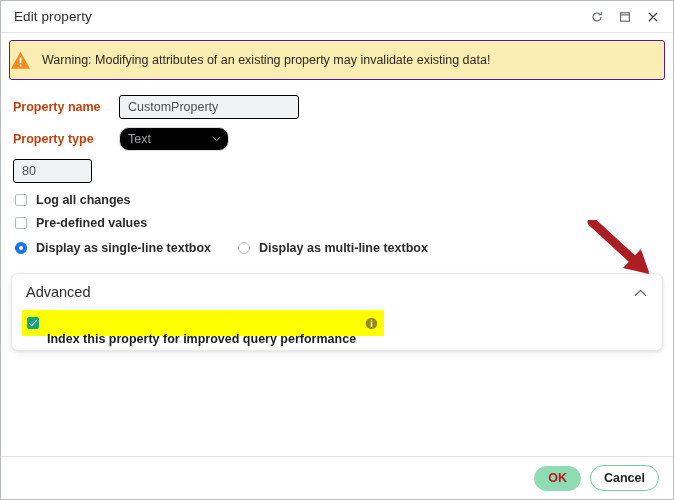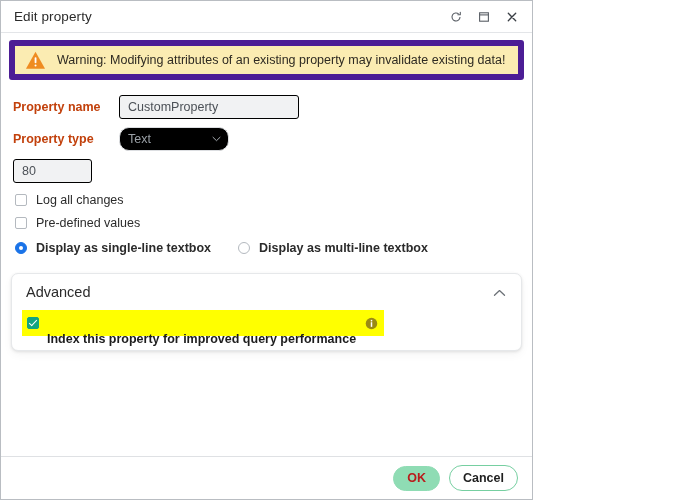--- a/index.html
+++ b/index.html
@@ -9,21 +9,21 @@
   }
   body {
     width: 674px;
     height: 500px;
     font-family: "Liberation Sans", sans-serif;
     -webkit-font-smoothing: antialiased;
   }
 
   .window {
     position: relative;
-    width: 533px;
+    width: 674px;
     height: 500px;
     box-sizing: border-box;
     border: 1px solid #b9bdc2;
     background: #ffffff;
     overflow: hidden;
   }
 
   
   .titlebar {
     position: relative;
@@ -61,25 +61,24 @@
 
   
   .banner-wrap {
     padding: 7px 8px 0 8px;
     background: #ffffff;
   }
   .banner {
     box-sizing: border-box;
     height: 40px;
     background: #fbecb2;
-    border: 6px solid #4c1d95;
+    border: 1px solid #4c1d95;
     border-radius: 3px;
     display: flex;
     align-items: center;
-    padding-left: 10px;
   }
   .warn-icon { width: 21px; height: 21px; flex: 0 0 auto; }
   .banner-text {
     margin-left: 11px;
     font-size: 12.5px;
     color: #2e2a22;
   }
 
   
   .form {
@@ -149,21 +148,21 @@
     height: 12px;
     border: 1px solid #b4b9bf;
     border-radius: 2px;
     background: #ffffff;
     flex: 0 0 auto;
     cursor: pointer;
   }
   .check-label {
     margin-left: 9px;
     font-size: 12.5px;
-    font-weight: normal;
+    font-weight: bold;
     color: #2b2b2b;
   }
   .radio-row {
     display: flex;
     align-items: center;
     height: 24px;
     margin-left: 2px;
     margin-top: 2px;
   }
   .radio {

